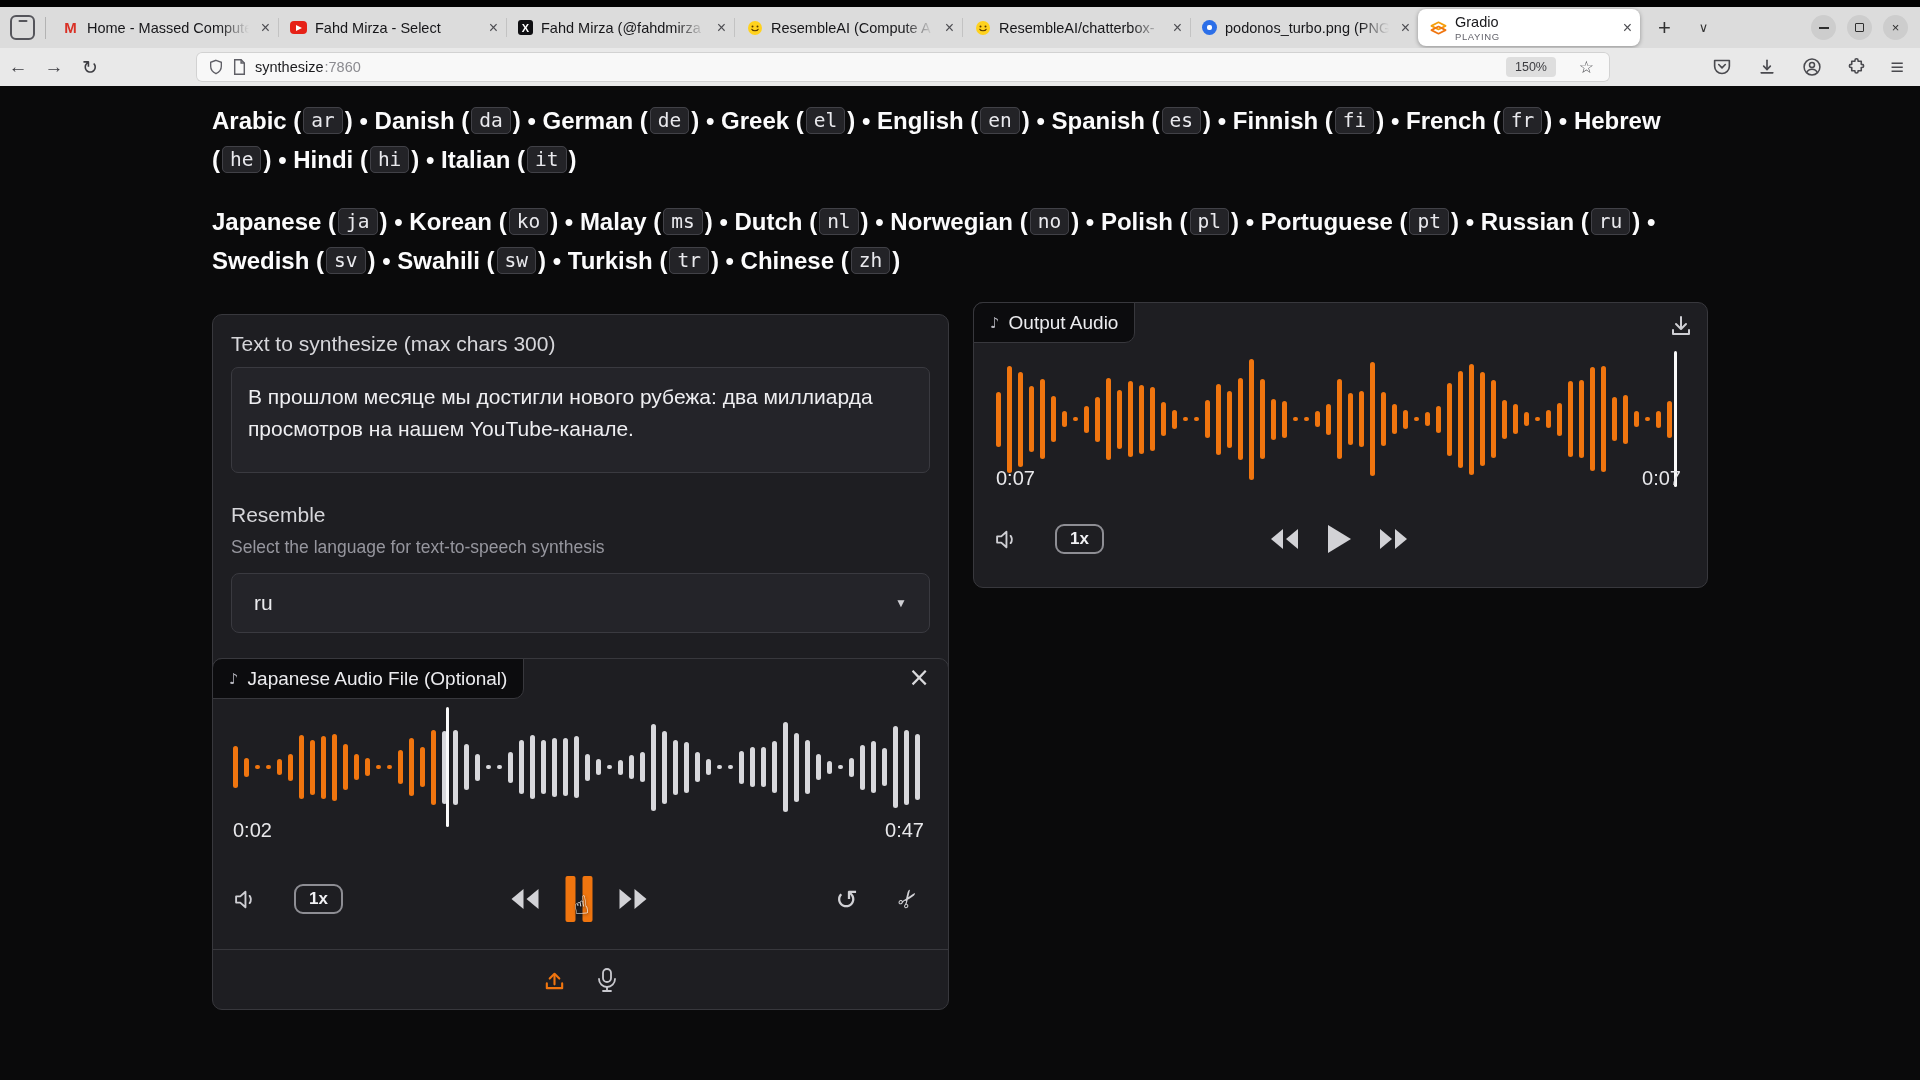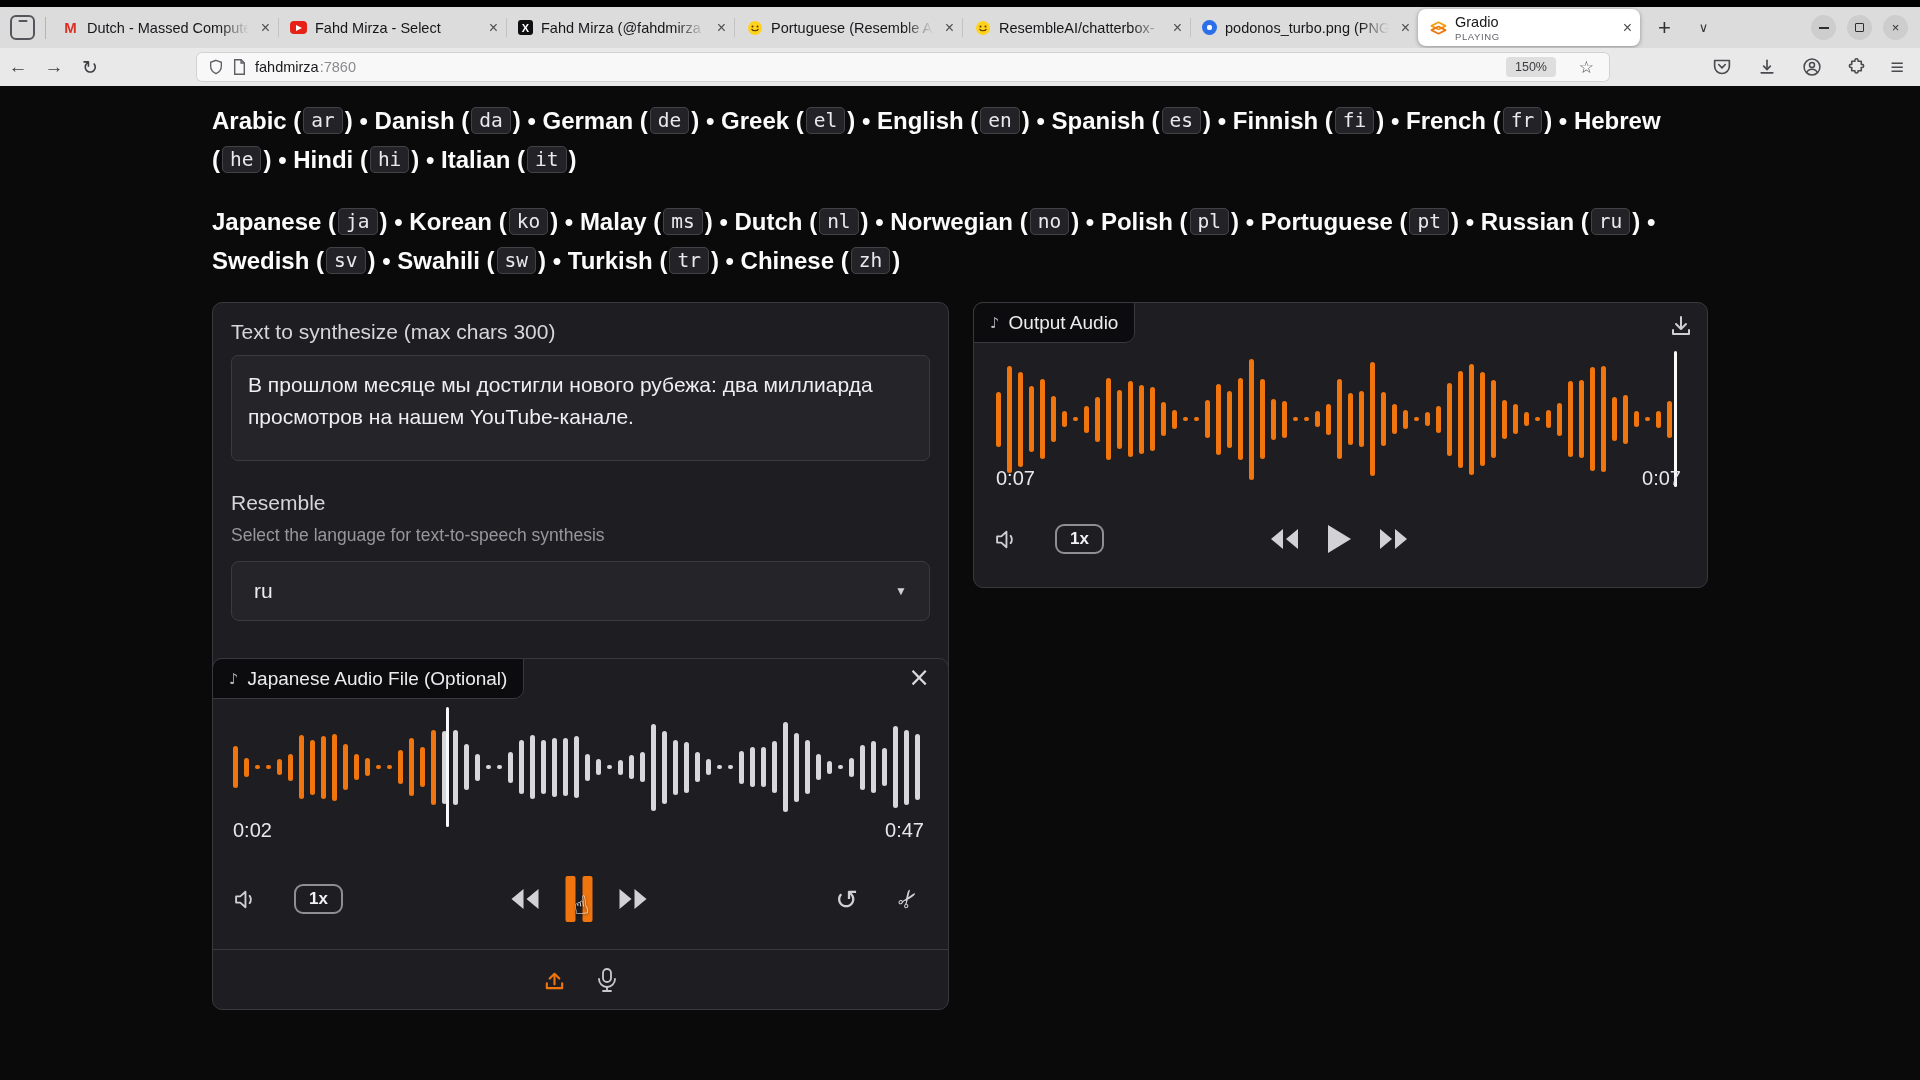--- a/index.html
+++ b/index.html
@@ -41,21 +41,21 @@
   .zoompill{position:absolute;right:54px;background:#dedede;border-radius:4px;font-size:12.5px;color:#3c3c40;padding:3px 9px;}
   .urlstar{position:absolute;right:16px;font-size:17px;color:#4c4c50;}
   .nav-right{position:absolute;right:16px;display:flex;gap:25px;align-items:center;color:#4a4a4f;}
   .menu-glyph{font-size:23px;color:#4a4a4f;line-height:1;}
   
   .page{position:absolute;top:86px;left:0;right:0;bottom:0;background:#0a0a0b;color:#fafafa;}
   .langs{position:absolute;left:212px;top:16px;width:1502px;}
   .langline{margin:0 0 23px;font-size:24px;line-height:37px;font-weight:700;color:#fbfbfc;}
   .lang-code{font-family:"DejaVu Sans Mono",monospace;font-weight:400;font-size:19.5px;color:#e9e9ed;background:#232327;border:1px solid #414147;border-radius:5px;padding:1px 7px;margin:0 2px;position:relative;top:-2px;}
   .panel{position:absolute;background:#1e1e22;border:1px solid #38383d;border-radius:10px;box-sizing:border-box;}
-  .panel-synth{left:212px;top:216px;width:737px;height:402px;}
+  .panel-synth{left:212px;top:228px;width:737px;height:402px;}
   .panel-output{left:973px;top:216px;width:735px;height:286px;}
   .panel-ref{left:212px;top:572px;width:737px;height:352px;}
   .blk-label{position:absolute;left:18px;top:17px;font-size:21px;color:#d6d6da;}
   .ta{position:absolute;left:18px;right:18px;top:52px;height:106px;background:#242429;border:1px solid #3a3a40;border-radius:7px;color:#eeeef1;font-size:21px;line-height:32px;padding:13px 16px;resize:none;font-family:inherit;box-sizing:border-box;outline:none;}
   .lang-label{position:absolute;left:18px;top:188px;font-size:21px;color:#d6d6da;}
   .lang-help{position:absolute;left:18px;top:222px;font-size:17.5px;color:#96969e;}
   .dropdown{position:absolute;left:18px;right:18px;top:258px;height:60px;background:#242429;border:1px solid #3a3a40;border-radius:8px;display:flex;align-items:center;justify-content:space-between;padding:0 22px;box-sizing:border-box;}
   .dd-value{font-size:21px;color:#ebebee;}
   .dd-arrow{font-size:12px;color:#cfcfd4;}
   .badge{position:absolute;left:-1px;top:-1px;height:41px;display:flex;align-items:center;gap:9px;padding:0 16px;background:#0c0c0e;border:1px solid #38383d;border-radius:10px 0 10px 0;box-sizing:border-box;}
@@ -91,21 +91,21 @@
 <div class="screen">
   <div class="win-strip"></div>
 
   <div class="tabbar">
     <div class="ffview"></div>
     <div class="tabsep"></div>
     <div id="tabstrip" class="tabstrip">
         <div class="tab">
           <span class="fav fav-massed">M</span>
           <div class="tabtitles">
-            <span class="tabtitle">Dutch - Massed Compute</span>
+            <span class="tabtitle">Home - Massed Compute</span>
           </div>
           <span class="tabclose">×</span>
         </div>
         <div class="tab">
           <span class="fav fav-yt">
             <i class="yt-play"></i>
           </span>
           <div class="tabtitles">
             <span class="tabtitle">Fahd Mirza - Select</span>
           </div>
@@ -121,21 +121,21 @@
         <div class="tab">
           <span class="fav">
             <svg viewBox="0 0 16 16" width="16" height="16">
               <circle cx="8" cy="8" r="7" fill="#ffd21e"></circle>
               <circle cx="5.5" cy="6.5" r="1" fill="#5b3a00"></circle>
               <circle cx="10.5" cy="6.5" r="1" fill="#5b3a00"></circle>
               <path d="M4.8 9.2c.8 2 5.6 2 6.4 0" stroke="#5b3a00" stroke-width="1.1" fill="none" stroke-linecap="round"></path>
             </svg>
           </span>
           <div class="tabtitles">
-            <span class="tabtitle">Portuguese (Resemble A</span>
+            <span class="tabtitle">ResembleAI (Compute A</span>
           </div>
           <span class="tabclose">×</span>
         </div>
         <div class="tab">
           <span class="fav">
             <svg viewBox="0 0 16 16" width="16" height="16">
               <circle cx="8" cy="8" r="7" fill="#ffd21e"></circle>
               <circle cx="5.5" cy="6.5" r="1" fill="#5b3a00"></circle>
               <circle cx="10.5" cy="6.5" r="1" fill="#5b3a00"></circle>
               <path d="M4.8 9.2c.8 2 5.6 2 6.4 0" stroke="#5b3a00" stroke-width="1.1" fill="none" stroke-linecap="round"></path>
@@ -191,21 +191,21 @@
         <svg width="16" height="18" viewBox="0 0 24 24" fill="none" stroke="#5f5f66" stroke-width="2">
             <path d="M12 2l8 3v6c0 5-3.5 9-8 11-4.5-2-8-6-8-11V5z"></path>
           </svg>
       </span>
       <span class="iconbtn">
         <svg width="13" height="16" viewBox="0 0 16 20" fill="none" stroke="#5f5f66" stroke-width="1.8">
             <path d="M2 1h8l4 4v14H2z"></path>
             <path d="M10 1v4h4"></path>
           </svg>
       </span>
-      <span class="url-host">fahdmirza</span>
+      <span class="url-host">synthesize</span>
       <span class="url-port">:7860</span>
       <span class="zoompill">150%</span>
       <span class="urlstar">☆</span>
     </div>
     <div class="nav-right">
       <span class="iconbtn">
         <svg width="20" height="18" viewBox="0 0 24 22" fill="none" stroke="#4a4a4f" stroke-width="2" stroke-linecap="round" stroke-linejoin="round">
             <path d="M3 3h18v7a9 9 0 01-18 0z"></path>
             <path d="M8 8l4 4 4-4"></path>
           </svg>

